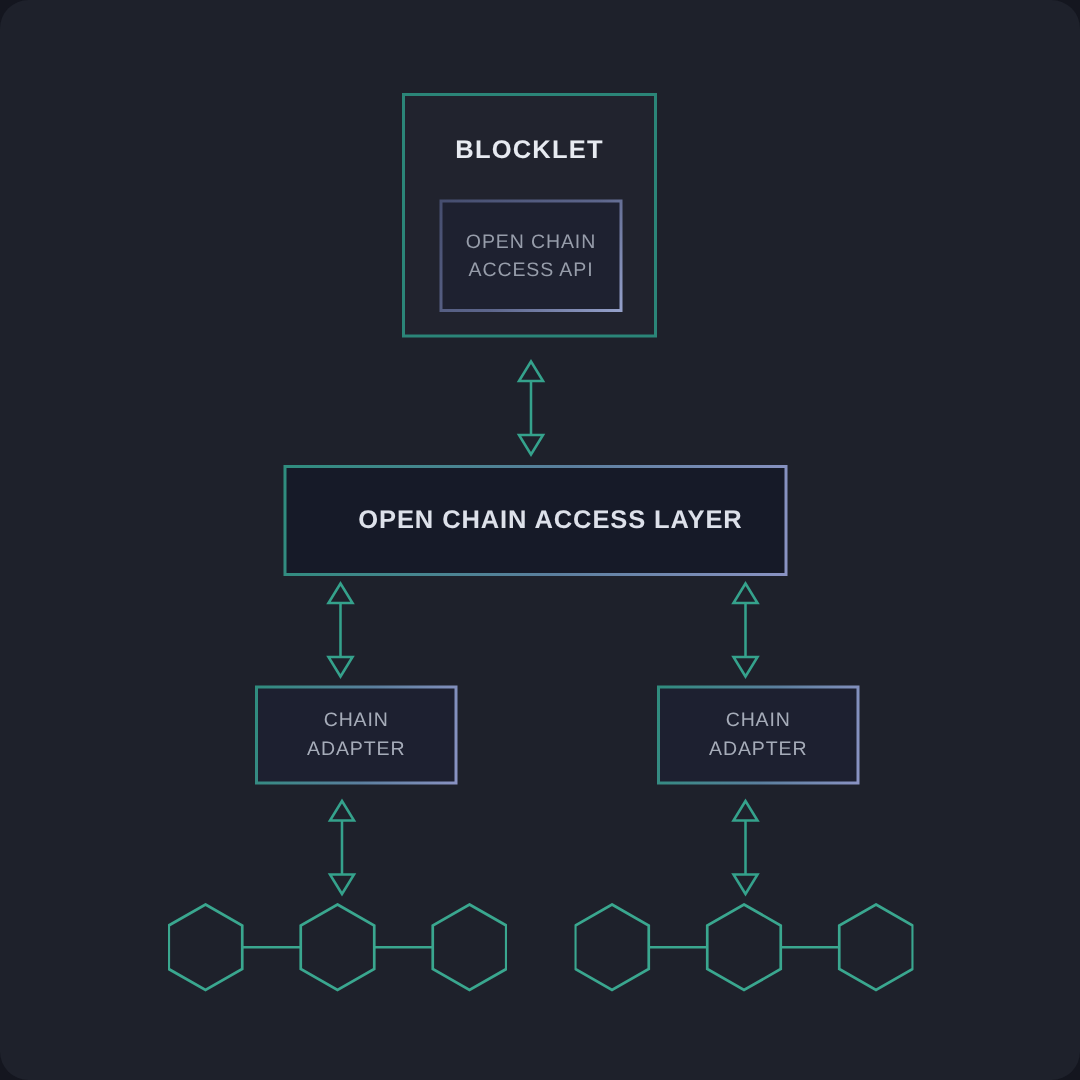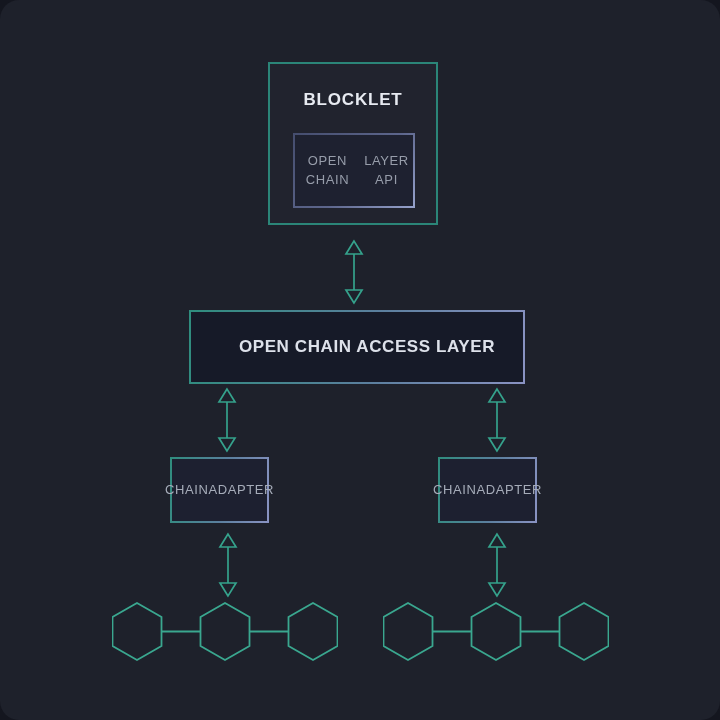--- a/index.html
+++ b/index.html
@@ -20,21 +20,21 @@
   }
   .blocklet-label{
     position:absolute;top:26px;left:0;width:100%;
     text-align:center;
     color:#e7eaf1;font-size:17px;font-weight:700;letter-spacing:.8px;
   }
   
   .gborder{position:absolute;box-sizing:border-box;padding:2px;}
   .gborder .inner{
     width:100%;height:100%;box-sizing:border-box;
-    display:flex;flex-direction:row;align-items:center;justify-content:center;
+    display:flex;flex-direction:column;align-items:center;justify-content:center;
   }
   
   .api-box{
     left:293px;top:133px;width:122px;height:75px;
     background:linear-gradient(135deg,#454d6e 0%,#5d668c 55%,#96a2cc 100%);
   }
   .api-box .inner{background:#1e2130;}
   .api-box .inner div{
     color:#979daa;font-size:13px;letter-spacing:.6px;line-height:1.45;text-align:center;
   }
@@ -42,21 +42,21 @@
   .layer-box{
     left:189px;top:310px;width:336px;height:74px;
     background:linear-gradient(100deg,#2f8d7e 0%,#5b7f9e 55%,#8a93c3 100%);
   }
   .layer-box .inner{background:#161a28;}
   .layer-box .inner div{
     color:#dde1ea;font-size:17px;font-weight:700;letter-spacing:.6px;margin-left:20px;
   }
   
   .adapter-box{
-    width:99px;height:66px;
+    width:135px;height:66px;
     background:linear-gradient(100deg,#2f8d7e 0%,#5b7f9e 55%,#8a93c3 100%);
   }
   .adapter-left{left:170px;top:457px;}
   .adapter-right{left:438px;top:457px;}
   .adapter-box .inner{background:#1d2030;}
   .adapter-box .inner div{
     color:#a6acb9;font-size:13px;letter-spacing:.6px;line-height:1.45;text-align:center;
   }
   
   .arrow{position:absolute;width:26px;height:66px;}
@@ -79,21 +79,21 @@
 
 <div class="canvas">
 
   <div class="blocklet-box">
     <div class="blocklet-label">BLOCKLET</div>
   </div>
 
   <div class="gborder api-box">
     <div class="inner">
       <div>OPEN CHAIN</div>
-      <div>LAYER API</div>
+      <div>ACCESS API</div>
     </div>
   </div>
 
   <div class="arrow arrow-1">
     <svg width="26" height="66" viewBox="0 0 26 66">
       <polygon points="13,2 5,15 21,15"></polygon>
       <line x1="13" y1="15" x2="13" y2="51"></line>
       <polygon points="13,64 5,51 21,51"></polygon>
     </svg>
   </div>

